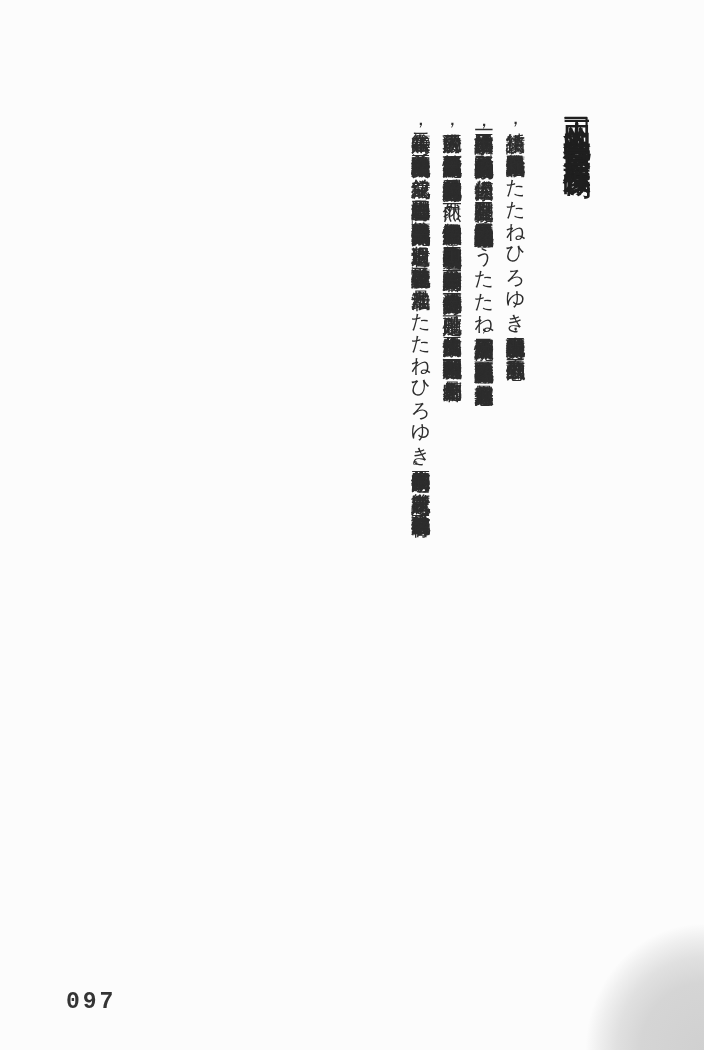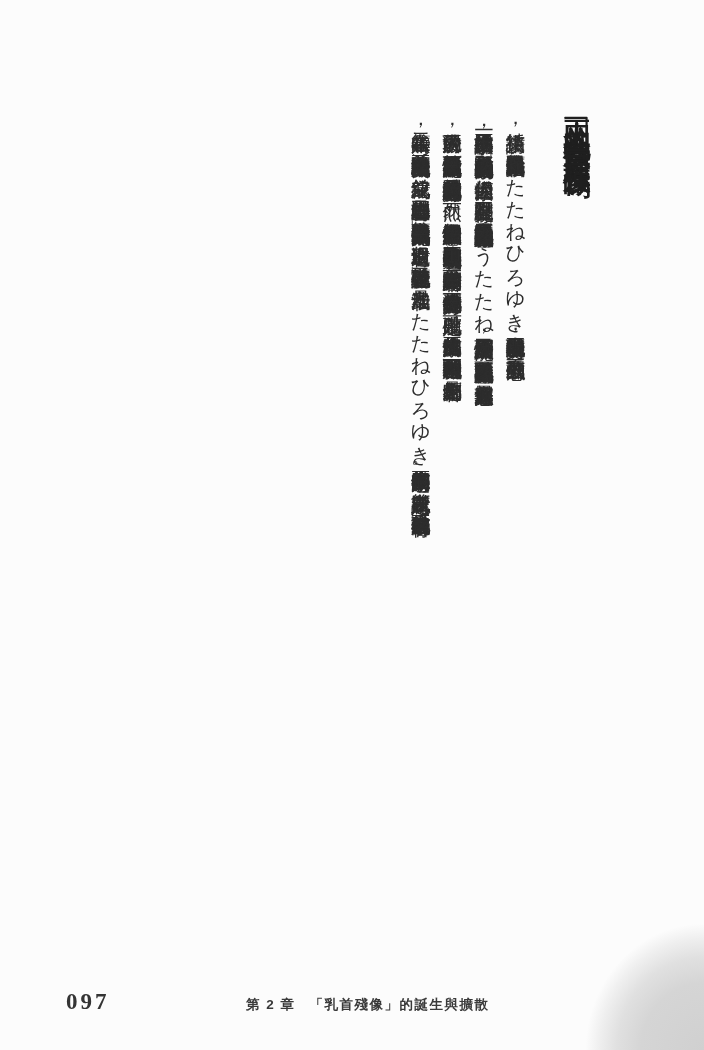--- a/index.html
+++ b/index.html
@@ -48,21 +48,21 @@
     position: absolute;
     left: 0;
     top: 985px;
     width: 704px;
     height: 40px;
   }
   .page-number {
     position: absolute;
     left: 66px;
     top: 4px;
-    font-family: Liberation Serif, serif;
+    font-family: Liberation Mono, monospace;
     font-weight: 700;
     font-size: 23px;
     letter-spacing: 3px;
     color: #343434;
   }
   .chapter-line {
     position: absolute;
     left: 246px;
     top: 11px;
     font-family: "Liberation Sans", "DejaVu Sans", sans-serif;
@@ -94,20 +94,17 @@
   <div class="content">
     <h1 class="heading">兩人的「乳首殘像」是同一種殘像嗎</h1>
     <p class="body-p">結束採訪後，筆者感覺自己就像親眼見證了奧浩哉和うたたねひろゆき兩人發現乳首殘像的歷史瞬間，不禁有股強烈的感動。</p>
     <p class="body-p">從兩人的訪談中揭露了一件事，那就是兩人雖然都是憑自己的努力摸索出「乳首殘像」的，但摸索的途徑、著眼點卻完全不一樣。奧浩哉是為了尋找讓巨乳搖晃起來更真實的新動線才想到「乳首殘像」。うたたね則是為了運用漸層網點的可能性，讓乳頭的質感看起來更美而想出「乳首殘像」。這個差異著實令人深感興趣。</p>
     <p class="body-p">對於兩人的發現，筆者原本曾懷疑兩人可能曾以某種形式見過彼此的作品，並明確又或是無意識地從另一方的作品得到啟發。然而，這個懷疑最後在好的意義上被推翻了。因為兩人都是在自己剛出道的時候就運用了這種表現，而且從實際的創作時間點來看，他們都不可能先看過對方的作品。由此可以確定，這兩位作家真的是出於偶然，同時得到天啟而創造了「乳首殘像」，都是完全的原創者。</p>
     <p class="body-p">筆者在二〇〇八年時，曾（主要以網路）追蹤過奧浩哉氏的「乳首殘像」，並寫成紀錄。也許是因為那時的影響，筆者一直以為「乳首殘像」的發明是奧浩哉氏一人完成的偉業。但透過這次取材，筆者確認了「乳首殘像」的發現，是奧浩哉和うたたねひろゆき兩位作家幾乎在同時期創造的。所以筆者在此認定，這兩位都是「乳首殘像」的孕育者。</p>
   </div>
 
   <div class="footer">
     <span class="page-number">097</span>
-    <span class="chapter-line">
-      <span class="chapter-label">第 2 章</span><span>「乳首殘像」的誕生與擴散</span>
-    </span>
   </div>
 
   <div class="corner-shadow"></div>
 
 </div>
 
 </body></html>

